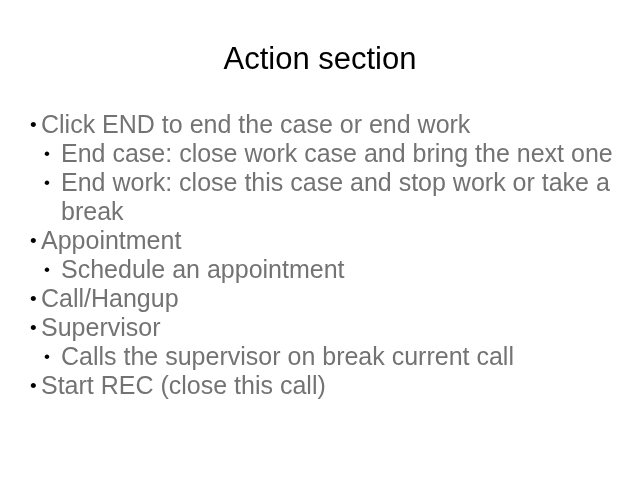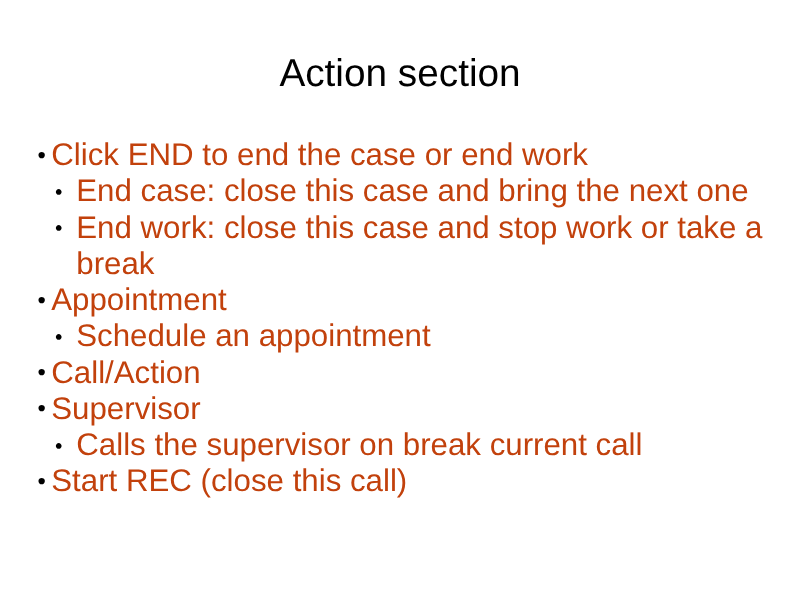--- a/index.html
+++ b/index.html
@@ -47,21 +47,21 @@
     color: #000000;
   }
   .bullet-line .marker {
     flex: 0 0 auto;
     display: inline-block;
     text-align: left;
     color: #000000;
   }
   .bullet-line .btext {
     flex: 1 1 auto;
-    color: #c2410c;
+    color: #737373;
   }
   
   .lvl1 {
     padding-left: 2px;
   }
   .lvl1 .marker {
     width: 11px;
     font-size: 19px;
     line-height: 29px;
   }
@@ -87,41 +87,41 @@
 
   <div class="body-block">
 
     <div class="bullet-line lvl1">
       <span class="marker">•</span>
       <span class="btext">Click END to end the case or end work</span>
     </div>
 
     <div class="bullet-line lvl2">
       <span class="marker">•</span>
-      <span class="btext">End case: close this case and bring the next one</span>
+      <span class="btext">End case: close work case and bring the next one</span>
     </div>
 
     <div class="bullet-line lvl2">
       <span class="marker">•</span>
       <span class="btext">End work: close this case and stop work or take a break</span>
     </div>
 
     <div class="bullet-line lvl1">
       <span class="marker">•</span>
       <span class="btext">Appointment</span>
     </div>
 
     <div class="bullet-line lvl2">
       <span class="marker">•</span>
       <span class="btext">Schedule an appointment</span>
     </div>
 
     <div class="bullet-line lvl1">
       <span class="marker">•</span>
-      <span class="btext">Call/Action</span>
+      <span class="btext">Call/Hangup</span>
     </div>
 
     <div class="bullet-line lvl1">
       <span class="marker">•</span>
       <span class="btext">Supervisor</span>
     </div>
 
     <div class="bullet-line lvl2">
       <span class="marker">•</span>
       <span class="btext">Calls the supervisor on break current call</span>

